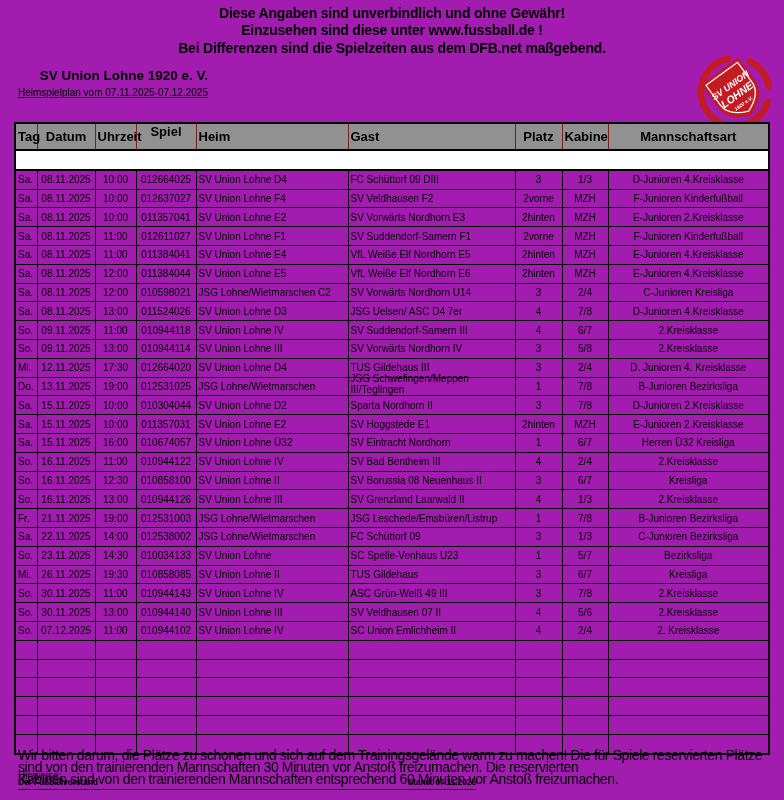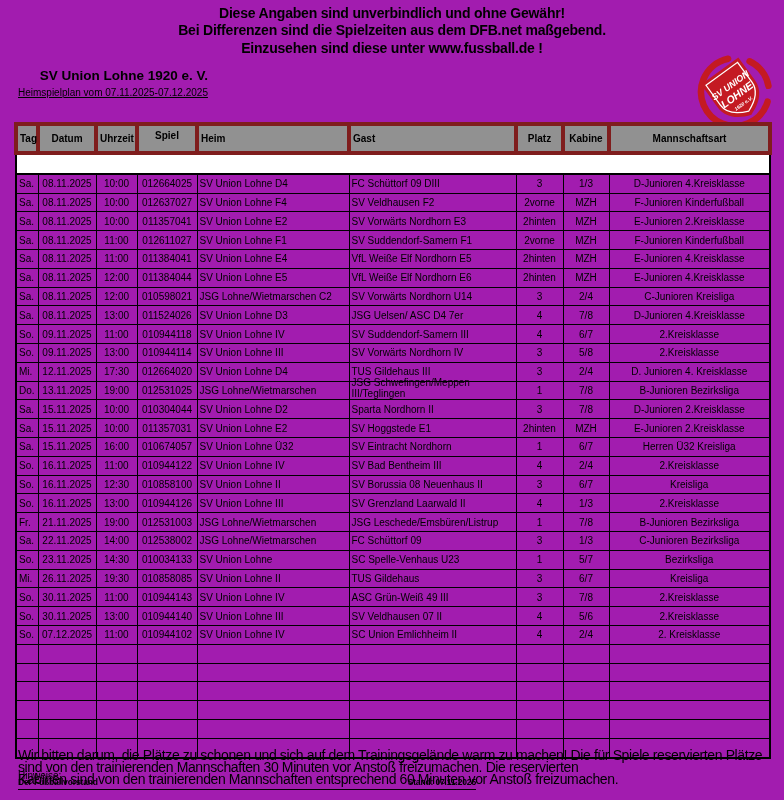--- a/index.html
+++ b/index.html
@@ -20,22 +20,22 @@
   table.schedule {
     position:absolute; left:14px; top:122px; width:754px;
     border-collapse:collapse; table-layout:fixed;
     font-size:10px; border:2px solid #000;
   }
   table.schedule th, table.schedule td {
     border:1px solid #000; padding:0 2px; height:17.8px;
     overflow:visible; vertical-align:middle; white-space:nowrap;
   }
   table.schedule thead th {
-    background:#919191; border:4px solid #7f1d1d; font-weight:bold;
-    height:15px; font-size:10px;
+    background:#919191; border:1px solid #7f1d1d; font-weight:bold;
+    height:15px; font-size:13px;
   }
   table.schedule thead th.c3 { vertical-align:bottom; padding-bottom:10px; }
   .blank-row td {
     border:2px solid #000 !important; height:12px; background:#fff;
   }
   .c0 { text-align:left; }
   .c1, .c2, .c3, .c6, .c7, .c8 { text-align:center; }
   .c4, .c5 { text-align:left; }
   td.c8, th.c8 { border-left-width:2px; }
   td.overflow-cell { position:relative; }
@@ -57,22 +57,22 @@
     border-bottom:1.5px solid #000; padding-bottom:2px;
   }
 </style>
 </head>
 <body>
 
 <div class="page">
 
   <div class="disclaimer">
     <div>Diese Angaben sind unverbindlich und ohne Gewähr!</div>
+    <div>Einzusehen sind diese unter www.fussball.de !</div>
     <div>Bei Differenzen sind die Spielzeiten aus dem DFB.net maßgebend.</div>
-    <div>Einzusehen sind diese unter www.fussball.de !</div>
   </div>
 
   <div class="club">
     <div class="club-name">SV Union Lohne 1920 e. V.</div>
     <div class="club-sub">Heimspielplan vom 07.11.2025-07.12.2025</div>
   </div>
 
   <div class="logo">
     <svg width="90" height="82" viewBox="0 0 90 82">
       <g transform="rotate(22 45 39)">

